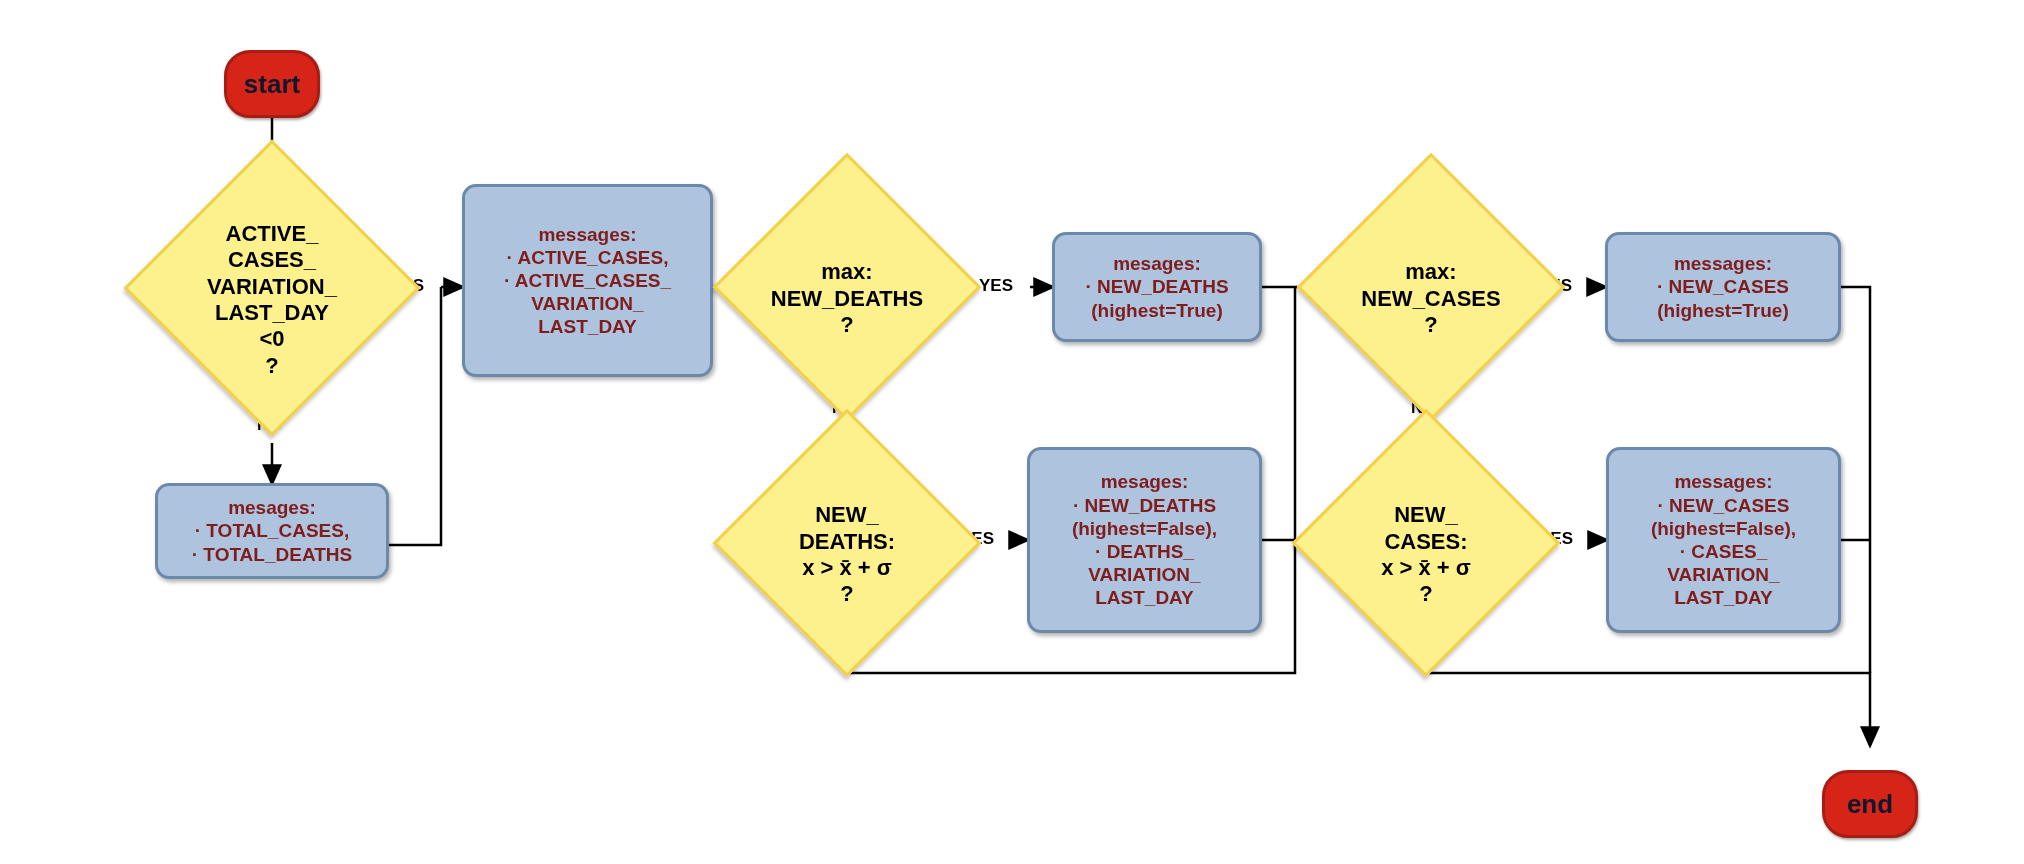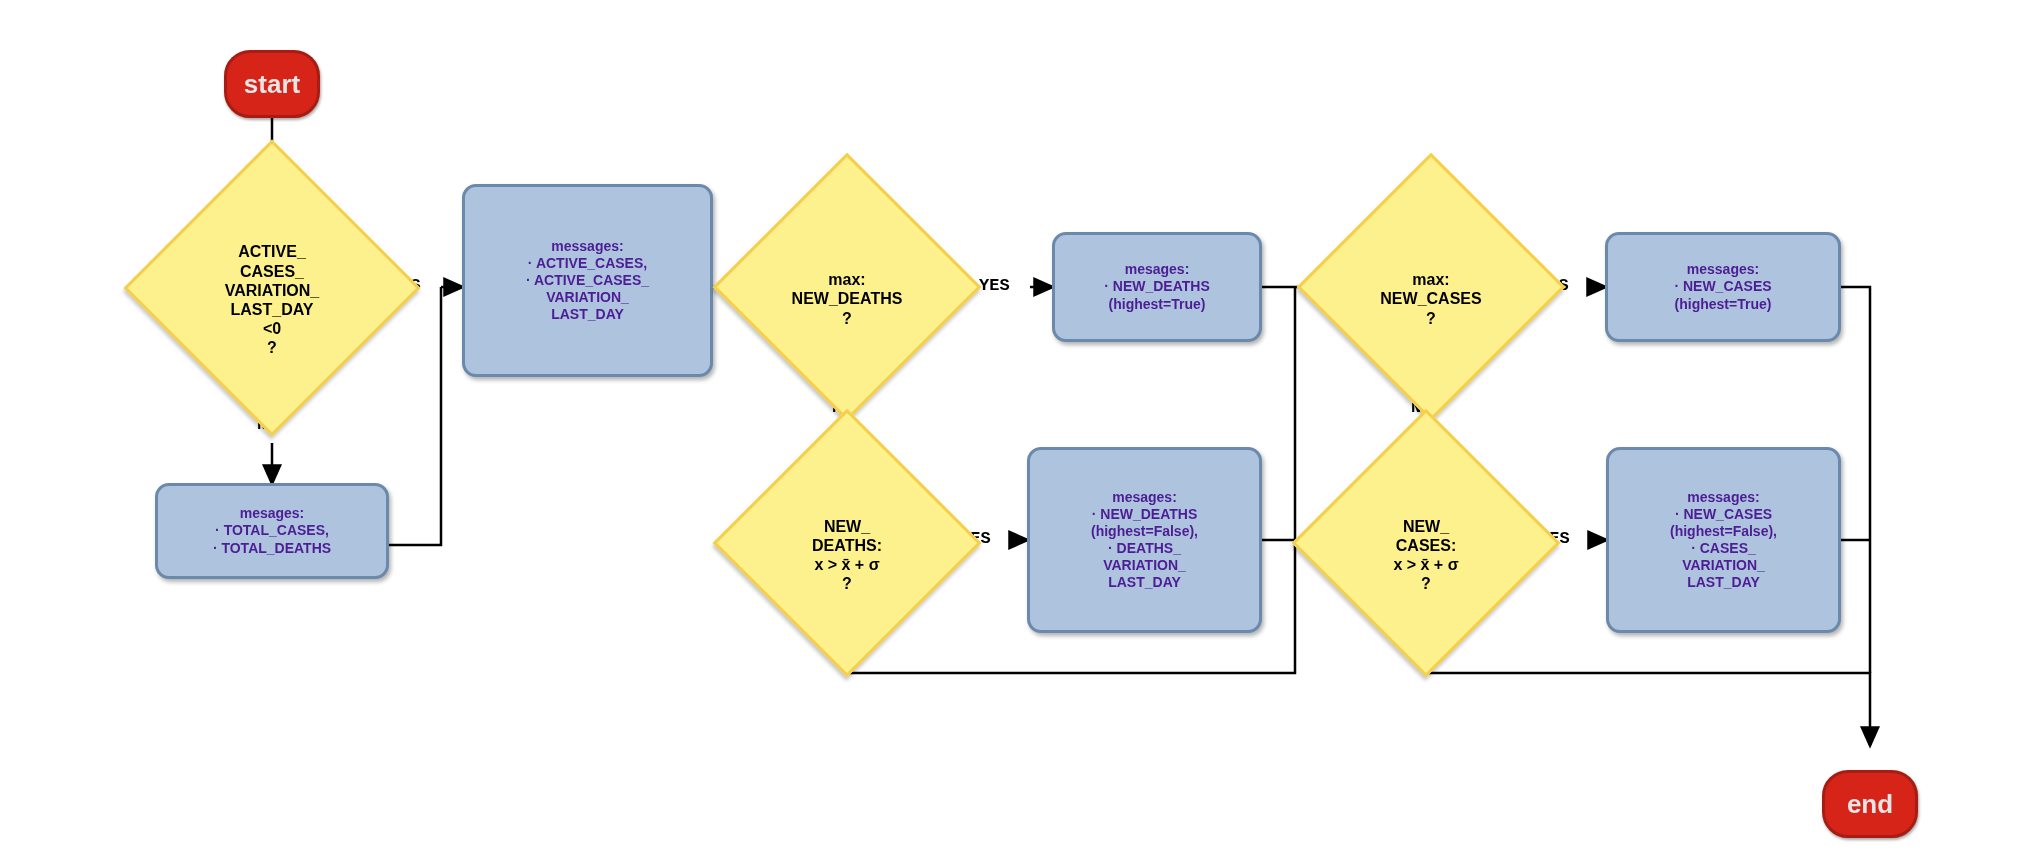--- a/index.html
+++ b/index.html
@@ -31,34 +31,34 @@
     align-items: center;
     justify-content: center;
     text-align: center;
     z-index: 3;
   }
   
   .terminator {
     background: #d62418;
     border: 3px solid #a81d13;
     border-radius: 26px;
-    color: #e5e5e5;
+    color: #0f172a;
     font-weight: bold;
     font-size: 26px;
     box-shadow: 1px 2px 3px rgba(0,0,0,0.35);
     text-align: center;
   }
   
   .process {
     background: #aec3dd;
     border: 3px solid #6b89ab;
     border-radius: 14px;
-    color: #4c1d95;
-    font-weight: bold;
-    font-size: 14px;
+    color: #7f1d1d;
+    font-weight: bold;
+    font-size: 19px;
     line-height: 1.22;
     box-shadow: 2px 3px 4px rgba(0,0,0,0.30);
     padding: 4px 6px;
   }
   .process .lines {
     white-space: pre-line;
   }
   
   .decision {
     background: transparent;
@@ -74,29 +74,29 @@
     border: 3px solid #f5cf4a;
     box-sizing: border-box;
     transform: rotate(45deg);
     box-shadow: 2px 3px 4px rgba(0,0,0,0.22);
   }
   .decision .dia-label {
     position: relative;
     z-index: 2;
     color: #000000;
     font-weight: bold;
-    font-size: 16px;
+    font-size: 22px;
     line-height: 1.2;
     white-space: pre-line;
     text-align: center;
     margin-top: 24px;
   }
   .edge-label {
     position: absolute;
-    font-family: Liberation Mono, monospace;
+    font-family: Liberation Sans, sans-serif;
     font-weight: bold;
     font-size: 17px;
     color: #000000;
     background: #ffffff;
     padding: 0 1px;
     z-index: 2;
     white-space: nowrap;
   }
 </style>
 </head>

